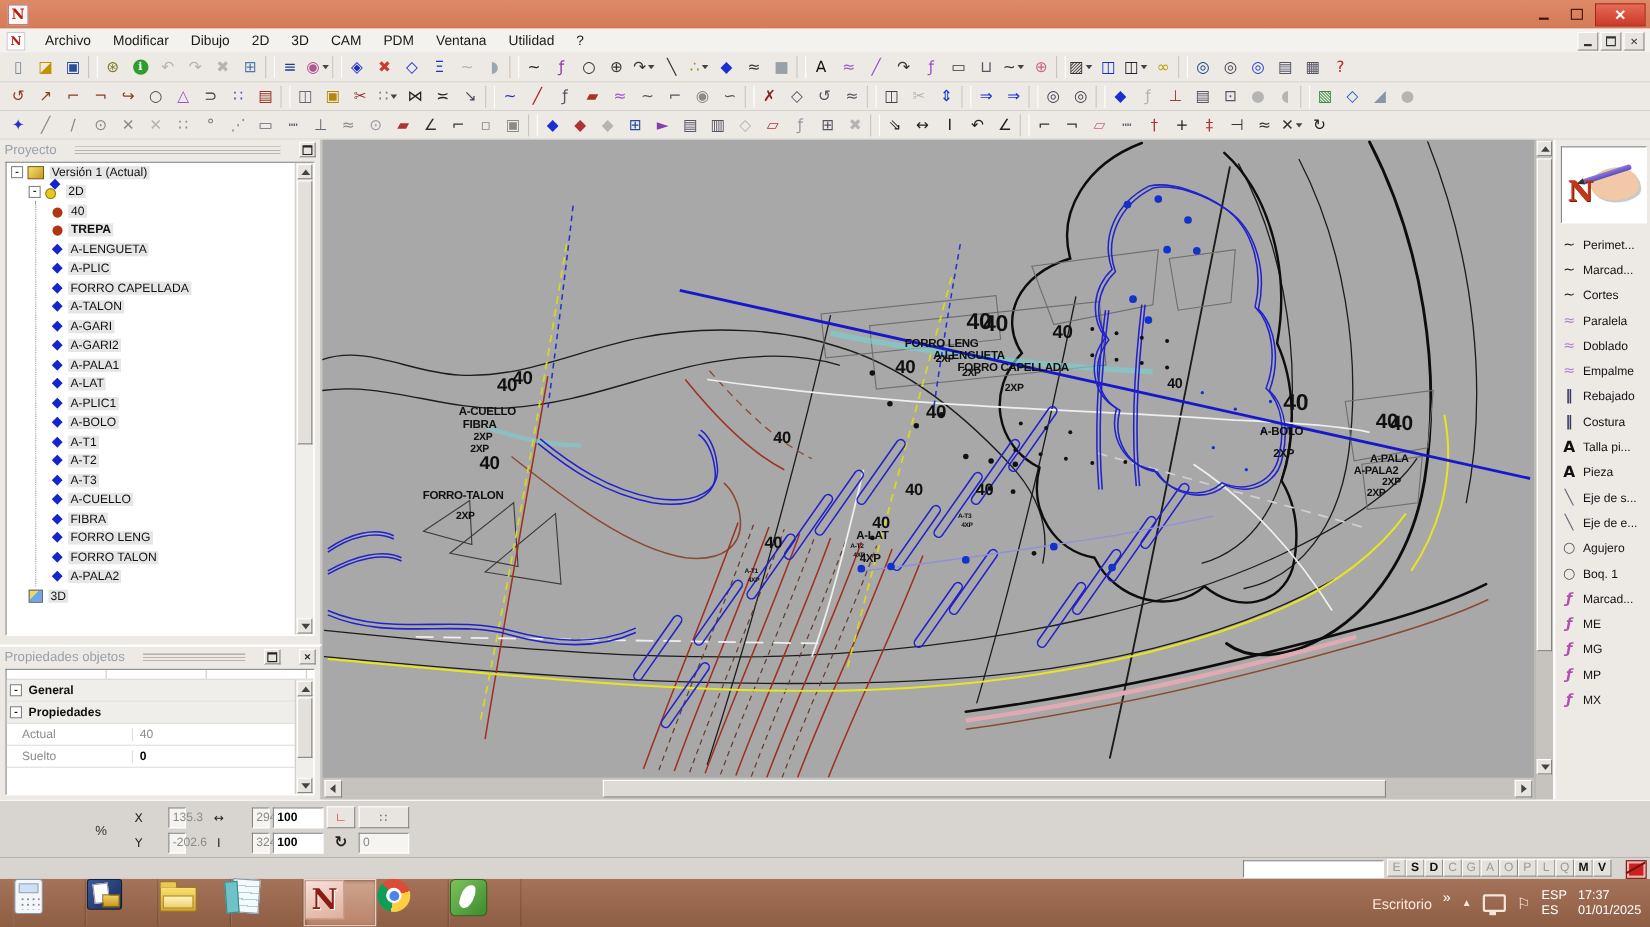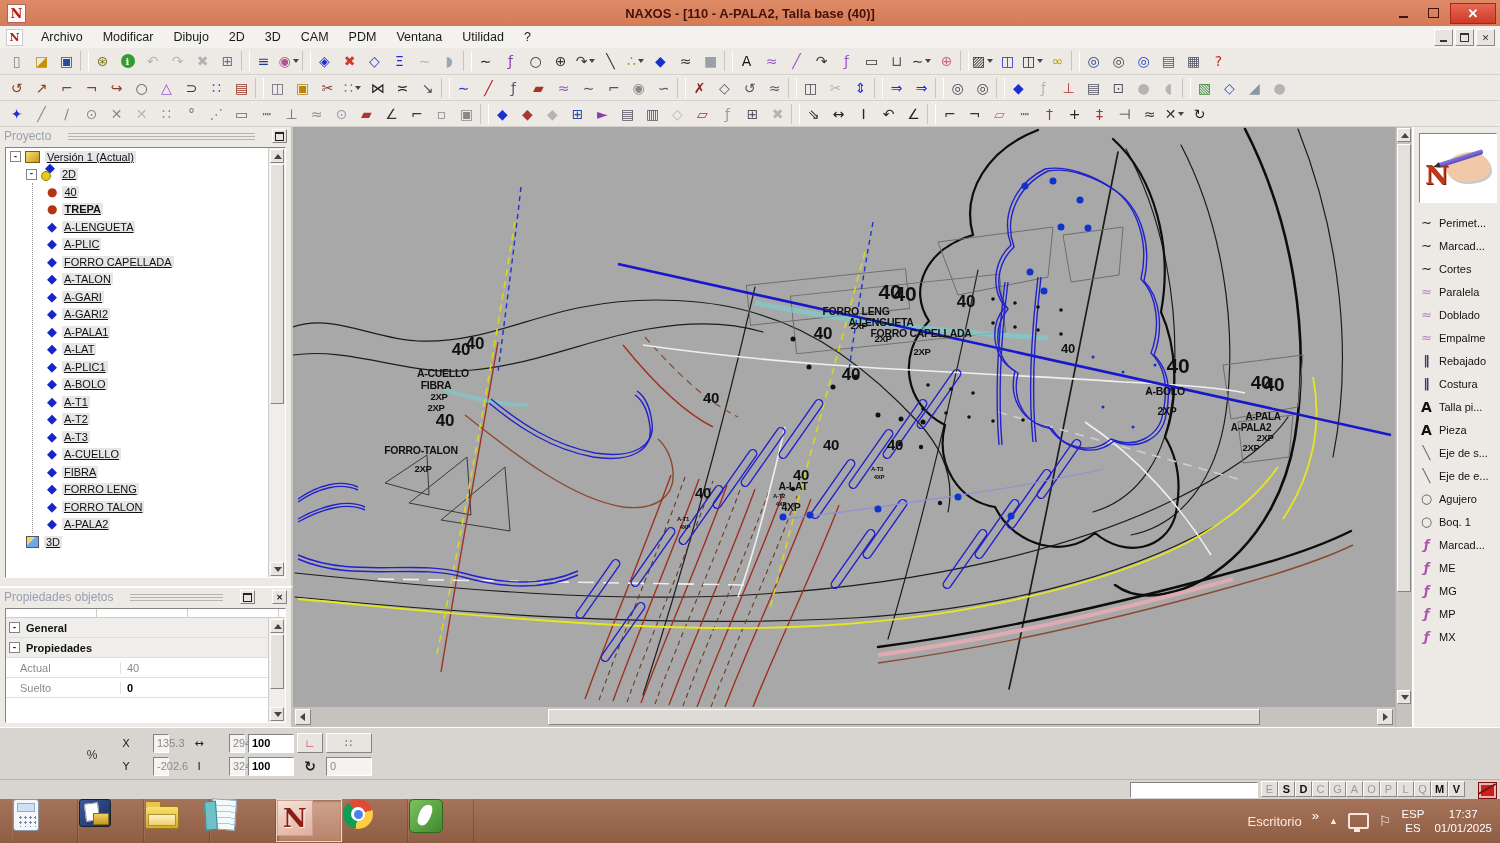--- a/index.html
+++ b/index.html
@@ -57,21 +57,21 @@
   .pbtn{width:13px;height:12px;border:1px solid;border-color:#fff #848484 #848484 #fff;background:#e8e5e0;
     display:flex;align-items:center;justify-content:center;font-size:8px;color:#222;font-weight:bold;}
   .pbtn.dock::after{content:"";width:7px;height:6px;border:1px solid #222;border-top-width:2px;}
   .well{position:absolute;left:5px;right:5px;background:#fff;border:1px solid;border-color:#848484 #fff #fff #848484;overflow:hidden;}
   #tree-well{top:20px;bottom:8px;}
   #tree{position:absolute;left:0;top:0;right:16px;bottom:0;overflow:hidden;font-size:11px;color:#111;}
   .trow{height:17.5px;display:flex;align-items:center;white-space:nowrap;}
   .texp{width:9px;height:9px;border:1px solid #848484;background:#fff;display:flex;align-items:center;
     justify-content:center;font:bold 9px "Liberation Mono",monospace;color:#222;line-height:0;flex:none;margin-right:4px;}
   .tico{flex:none;margin-right:5px;display:flex;align-items:center;justify-content:center;}
-  .tlabel{background:#e6e6e6;padding:0 2px;text-decoration:underline;}
+  .tlabel{background:#e6e6e6;padding:0 2px;}
   .dia{color:#1525cc;font-size:13px;font-family:"DejaVu Sans",sans-serif;line-height:0;}
   .cir{color:#b03510;font-size:12px;font-family:"DejaVu Sans",sans-serif;line-height:0;}
   .hlc{background:#aee4ec;} .hlp{background:#f6d2da;}
   .vbox{width:13px;height:10px;background:linear-gradient(135deg,#f6e070,#c89820);border:1px solid #7a5c08;}
   .cube3d{width:11px;height:10px;background:linear-gradient(135deg,#f0d860 40%,#6aa8e8 40%);border:1px solid #556;}
   .d2ico{position:relative;width:14px;height:12px;}
   .d2ico .d{position:absolute;left:4px;top:0;}
   .d2ico .c{position:absolute;left:0;bottom:-1px;width:8px;height:8px;border-radius:50%;background:#e8c820;border:1px solid #967f00;}
   .guide{border-left:1px dotted #999;}
   
@@ -189,32 +189,31 @@
   .ic-coreldraw{width:32px;height:32px;border-radius:5px;background:linear-gradient(135deg,#7cc25e,#3f8a2e);border:1px solid #2a6a1a;}
   .ic-coreldraw::before{content:"";position:absolute;left:9px;top:4px;width:12px;height:22px;background:#fff;
     border-radius:70% 30% 60% 40%/60% 40% 70% 30%;transform:rotate(16deg);}
   #tray{position:absolute;right:0;top:0;height:44px;display:flex;align-items:center;gap:10px;padding-right:8px;}
   #tray .desk{font-size:13px;color:#ffe8de;}
   #tray .chev{font-size:13px;color:#fff;position:relative;top:-6px;}
   #tray .up{font-size:9px;color:#ffe8de;}
   .tray-net{width:17px;height:12px;border:2px solid #f6e6dc;border-radius:2px;position:relative;}
   .tray-net::after{content:"";position:absolute;left:4px;bottom:-5px;width:6px;height:3px;background:#f6e6dc;}
   .tray-flag{font-size:14px;color:#f6e6dc;}
-  .vstack{display:flex;flex-direction:column;align-items:center;line-height:1.25;font-size:11.5px;color:#fff;}
+  .vstack{display:flex;flex-direction:column;align-items:flex-start;line-height:1.25;font-size:11.5px;color:#fff;}
   
   .cadlab{fill:#101010;font-family:"Liberation Sans",sans-serif;font-weight:bold;letter-spacing:-0.3px;}
 </style>
 </head>
 <body>
 
 <div id="screen">
 
   <div id="titlebar">
     <div class="appico">N</div>
-    <div class="ttl">NAXOS - [110 - A-PALA2, Talla base (40)]</div>
     <div class="winbtns">
       <div class="wb wb-min"></div>
       <div class="wb wb-max"></div>
       <div class="wb wb-close">✕</div>
     </div>
   </div>
 
   <div id="menubar">
     <div class="appico2">N</div>
     <div id="menu-items" style="display:flex;">

